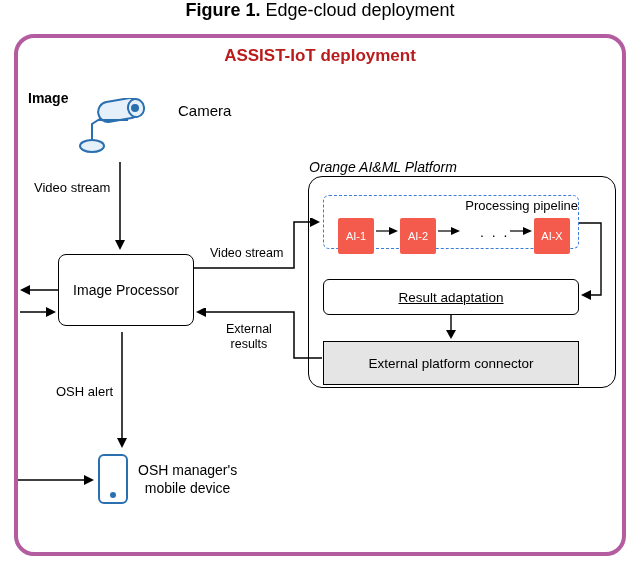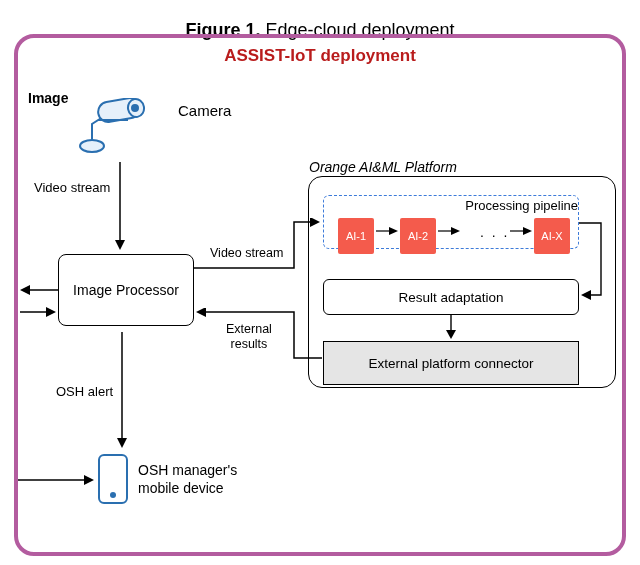--- a/index.html
+++ b/index.html
@@ -10,21 +10,21 @@
     height: 565px;
     font-family: Arial, Helvetica, sans-serif;
     background: #ffffff;
     position: relative;
     font-size: 13px;
     color: #000;
   }
   .caption {
     text-align: center;
     font-size: 18px;
-    padding-top: 20px;
+    padding-top: 0;
     padding-bottom: 6px;
   }
   .caption .fig-label { font-weight: 700; }
   .outer {
     position: absolute;
     left: 14px;
     top: 34px;
     width: 612px;
     height: 522px;
     border: 4px solid #b35c9f;
@@ -171,20 +171,21 @@
     top: 102px;
     width: 256px;
     height: 36px;
     border: 1.2px solid #000;
     border-radius: 6px;
     display: flex;
     align-items: center;
     justify-content: center;
     font-size: 13.5px;
     background: #fff;
+    text-decoration: underline;
   }
   .connector-box {
     position: absolute;
     left: 14px;
     top: 164px;
     width: 256px;
     height: 44px;
     border: 1.2px solid #000;
     border-radius: 0;
     display: flex;
@@ -229,20 +230,21 @@
     position: absolute;
     left: 0px;
     top: 434px;
   }
   .mobile-label {
     position: absolute;
     left: 120px;
     top: 424px;
     font-size: 14px;
     line-height: 1.25;
+    text-align: center;
   }
   .arrow-head { fill: #000; }
 </style>
 </head>
 <body>
 
 <div class="caption">
   <span class="fig-label">Figure 1.</span>
   <span>Edge-cloud deployment</span>
 </div>

